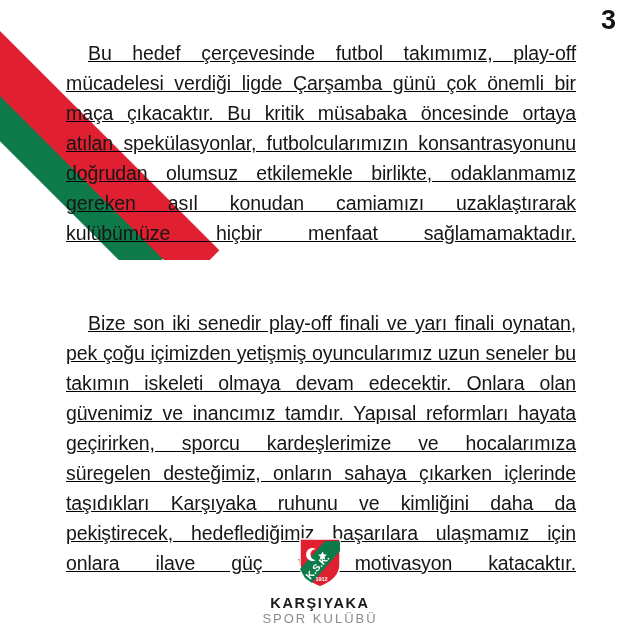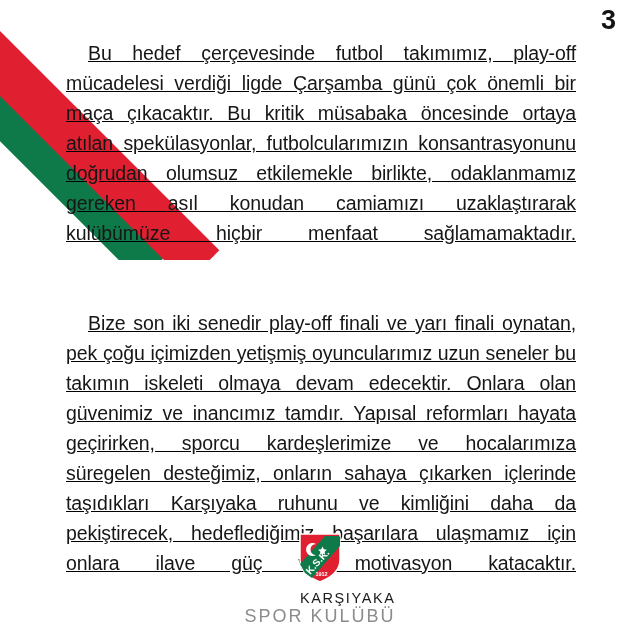--- a/index.html
+++ b/index.html
@@ -109,29 +109,28 @@
     display: block;
   }
   .footer-wordmark {
     margin-top: 8px;
     text-align: center;
     line-height: 1;
   }
   .club-name {
     display: block;
     font-size: 14.5px;
-    font-weight: normal;
+    font-weight: bold;
     letter-spacing: 1.6px;
     color: #1a1a1a;
-    text-align: right;
   }
   .club-sub {
     display: block;
     margin-top: 2px;
-    font-size: 18px;
+    font-size: 13px;
     font-weight: 400;
     letter-spacing: 2.0px;
     color: #8c8c8c;
   }
 </style>
 </head>
 <body>
 
 <div class="page">
 

